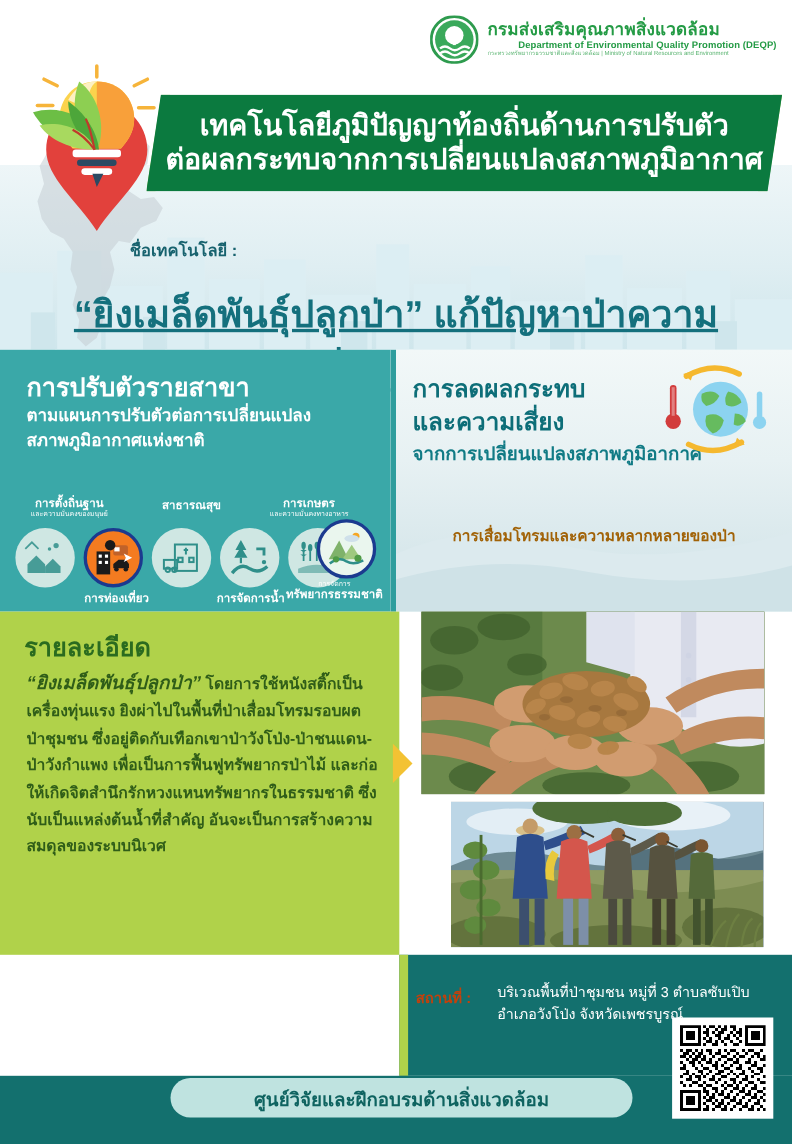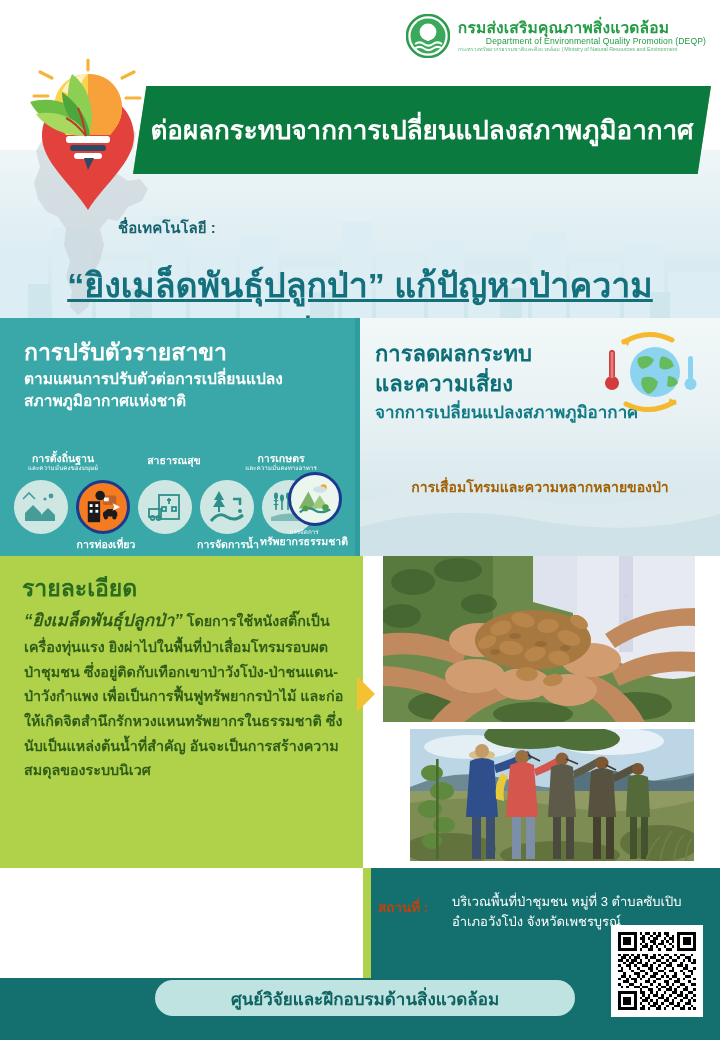--- a/index.html
+++ b/index.html
@@ -15,21 +15,21 @@
   .sky-wash { position:absolute; left:0; top:150px; width:720px; height:168px;
               background:linear-gradient(180deg,#eef6f8 0%, #dfeef2 55%, #cfe6ec 100%); }
   .skyline { position:absolute; bottom:0; left:0; width:720px; height:130px; }
   .thai-map { position:absolute; left:8px; top:95px; width:165px; height:225px; opacity:.55; }
 
   
   .logo-wrap { position:absolute; right:14px; top:14px; display:flex; align-items:center; gap:8px; }
   .logo-mark { width:44px; height:44px; flex:0 0 44px; }
   .logo-text { line-height:1.05; }
   .logo-th { font-size:15.5px; font-weight:bold; color:#249b45; letter-spacing:.2px; white-space:nowrap; }
-  .logo-en { font-size:8.6px; font-weight:normal; color:#249b45; letter-spacing:.1px; white-space:nowrap; margin-top:1px;padding-left:28px; }
+  .logo-en { font-size:8.6px; font-weight:bold; color:#249b45; letter-spacing:.1px; white-space:nowrap; margin-top:1px;padding-left:28px; }
   .logo-sub { font-size:5.4px; color:#5ab471; letter-spacing:0; white-space:nowrap; margin-top:1px; }
 
   
   .title-ribbon { position:absolute; left:133px; top:86px; width:578px; height:88px; }
   .ribbon-bg { position:absolute; inset:0; background:#0b7a3f;
                clip-path: polygon(2.3% 0, 100% 0, 97.7% 100%, 0% 100%); }
   .ribbon-edge-l { position:absolute; left:0; top:0; width:22px; height:88px; background:#8dc63f;
                clip-path: polygon(62% 0, 100% 0, 38% 100%, 0% 100%); }
   .ribbon-edge-r { position:absolute; right:0; top:0; width:22px; height:88px; background:#8dc63f;
                clip-path: polygon(62% 0, 100% 0, 38% 100%, 0% 100%); }
@@ -167,20 +167,21 @@
         <path d="M64 78 C58 70 52 64 44 60"></path>
         <path d="M64 78 C62 68 60 58 56 50"></path>
       </g>
     </svg>
 
     <div class="title-ribbon">
       <div class="ribbon-edge-l"></div>
       <div class="ribbon-edge-r"></div>
       <div class="ribbon-bg"></div>
       <div class="ribbon-text">
+        <span class="l1">เทคโนโลยีภูมิปัญญาท้องถิ่นด้านการปรับตัว</span>
         <span class="l2">ต่อผลกระทบจากการเปลี่ยนแปลงสภาพภูมิอากาศ</span>
       </div>
     </div>
 
     <div class="logo-wrap">
       <svg class="logo-mark" viewBox="0 0 44 44">
         <circle cx="22" cy="22" r="21" fill="#ffffff" stroke="#2e9b4e" stroke-width="2.6"></circle>
         <circle cx="22" cy="22" r="17.5" fill="#3aa95b"></circle>
         <circle cx="22" cy="18" r="8.4" fill="#ffffff"></circle>
         <rect x="20.6" y="18" width="2.8" height="9" fill="#ffffff"></rect>

